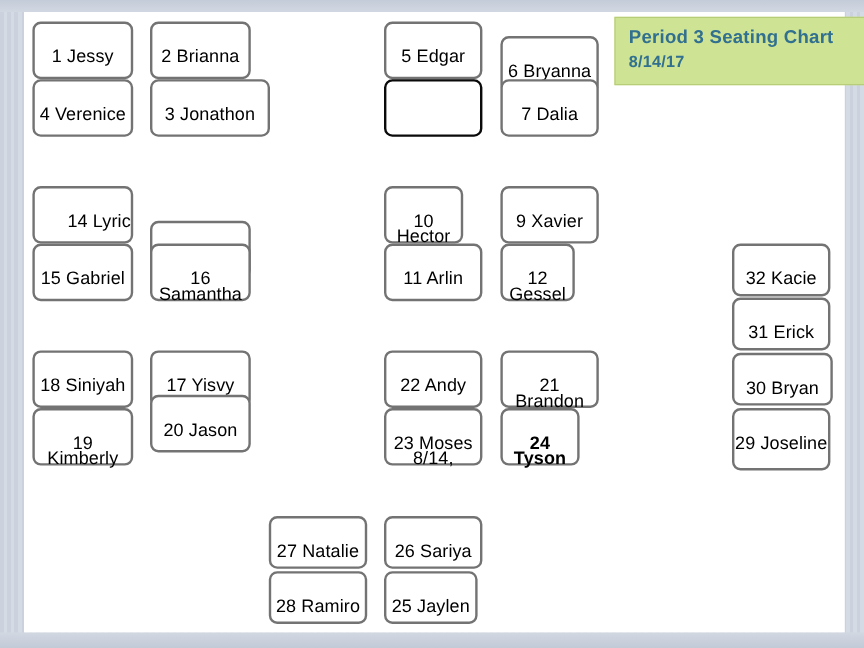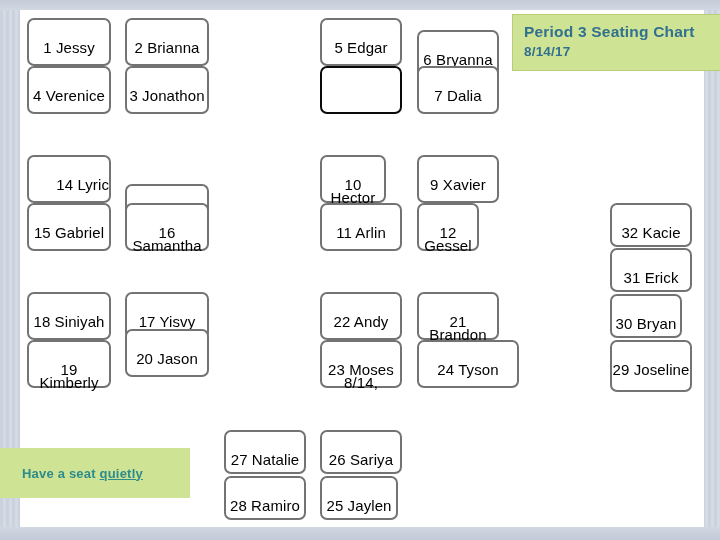--- a/index.html
+++ b/index.html
@@ -134,21 +134,21 @@
     <div id="desk-layer">
         <div class="desk" style="left: 7px; top: 8px; width: 84px; height: 48px;">
           <span class="label">1 Jessy</span>
         </div>
         <div class="desk" style="left: 105px; top: 8px; width: 84px; height: 48px;">
           <span class="label">2 Brianna</span>
         </div>
         <div class="desk" style="left: 7px; top: 56px; width: 84px; height: 48px;">
           <span class="label">4 Verenice</span>
         </div>
-        <div class="desk" style="left: 105px; top: 56px; width: 84px; height: 48px;">
+        <div class="desk" style="left: 105px; top: 56px; width: 100px; height: 48px;">
           <span class="label">3 Jonathon</span>
         </div>
         <div class="desk" style="left: 300px; top: 8px; width: 82px; height: 48px;">
           <span class="label">5 Edgar</span>
         </div>
         <div class="desk" style="left: 397px; top: 20px; width: 82px; height: 48px;">
           <span class="label">6 Bryanna</span>
         </div>
         <div class="desk empty" style="left: 300px; top: 56px; width: 82px; height: 48px;">
           <span class="label"></span>
@@ -179,21 +179,21 @@
         </div>
         <div class="desk" style="left: 397px; top: 193px; width: 62px; height: 48px;">
           <span class="label">12 Gessel</span>
         </div>
         <div class="desk" style="left: 590px; top: 193px; width: 82px; height: 44px;">
           <span class="label">32 Kacie</span>
         </div>
         <div class="desk" style="left: 590px; top: 238px; width: 82px; height: 44px;">
           <span class="label">31 Erick</span>
         </div>
-        <div class="desk" style="left: 590px; top: 284px; width: 72px; height: 44px;">
+        <div class="desk" style="left: 590px; top: 284px; width: 84px; height: 44px;">
           <span class="label">30 Bryan</span>
         </div>
         <div class="desk" style="left: 590px; top: 330px; width: 82px; height: 52px;">
           <span class="label">29 Joseline</span>
         </div>
         <div class="desk" style="left: 7px; top: 282px; width: 84px; height: 48px;">
           <span class="label">18 Siniyah</span>
         </div>
         <div class="desk" style="left: 105px; top: 282px; width: 84px; height: 48px;">
           <span class="label">17 Yisvy</span>
@@ -207,21 +207,21 @@
         <div class="desk" style="left: 300px; top: 282px; width: 82px; height: 48px;">
           <span class="label">22 Andy</span>
         </div>
         <div class="desk" style="left: 397px; top: 282px; width: 82px; height: 48px;">
           <span class="label">21 Brandon</span>
         </div>
         <div class="desk" style="left: 300px; top: 330px; width: 82px; height: 48px;">
           <span class="label">23 Moses
 8/14,</span>
         </div>
-        <div class="desk" style="left: 397px; top: 330px; width: 102px; height: 48px;">
+        <div class="desk" style="left: 397px; top: 330px; width: 66px; height: 48px; font-weight: bold;">
           <span class="label">24 Tyson</span>
         </div>
         <div class="desk" style="left: 204px; top: 420px; width: 82px; height: 44px;">
           <span class="label">27 Natalie</span>
         </div>
         <div class="desk" style="left: 300px; top: 420px; width: 82px; height: 44px;">
           <span class="label">26 Sariya</span>
         </div>
         <div class="desk" style="left: 204px; top: 466px; width: 82px; height: 44px;">
           <span class="label">28 Ramiro</span>
@@ -230,17 +230,14 @@
           <span class="label">25 Jaylen</span>
         </div>
       </div>
   </div>
 
   <div id="title-banner">
     <span class="t-line1">Period 3 Seating Chart</span>
     <span class="t-line2">8/14/17</span>
   </div>
 
-  <div id="note-banner">
-    <span class="note-text"><span>Have a seat </span><span class="u">quietly</span></span>
-  </div>
 
 </div>
 
 </body></html>

